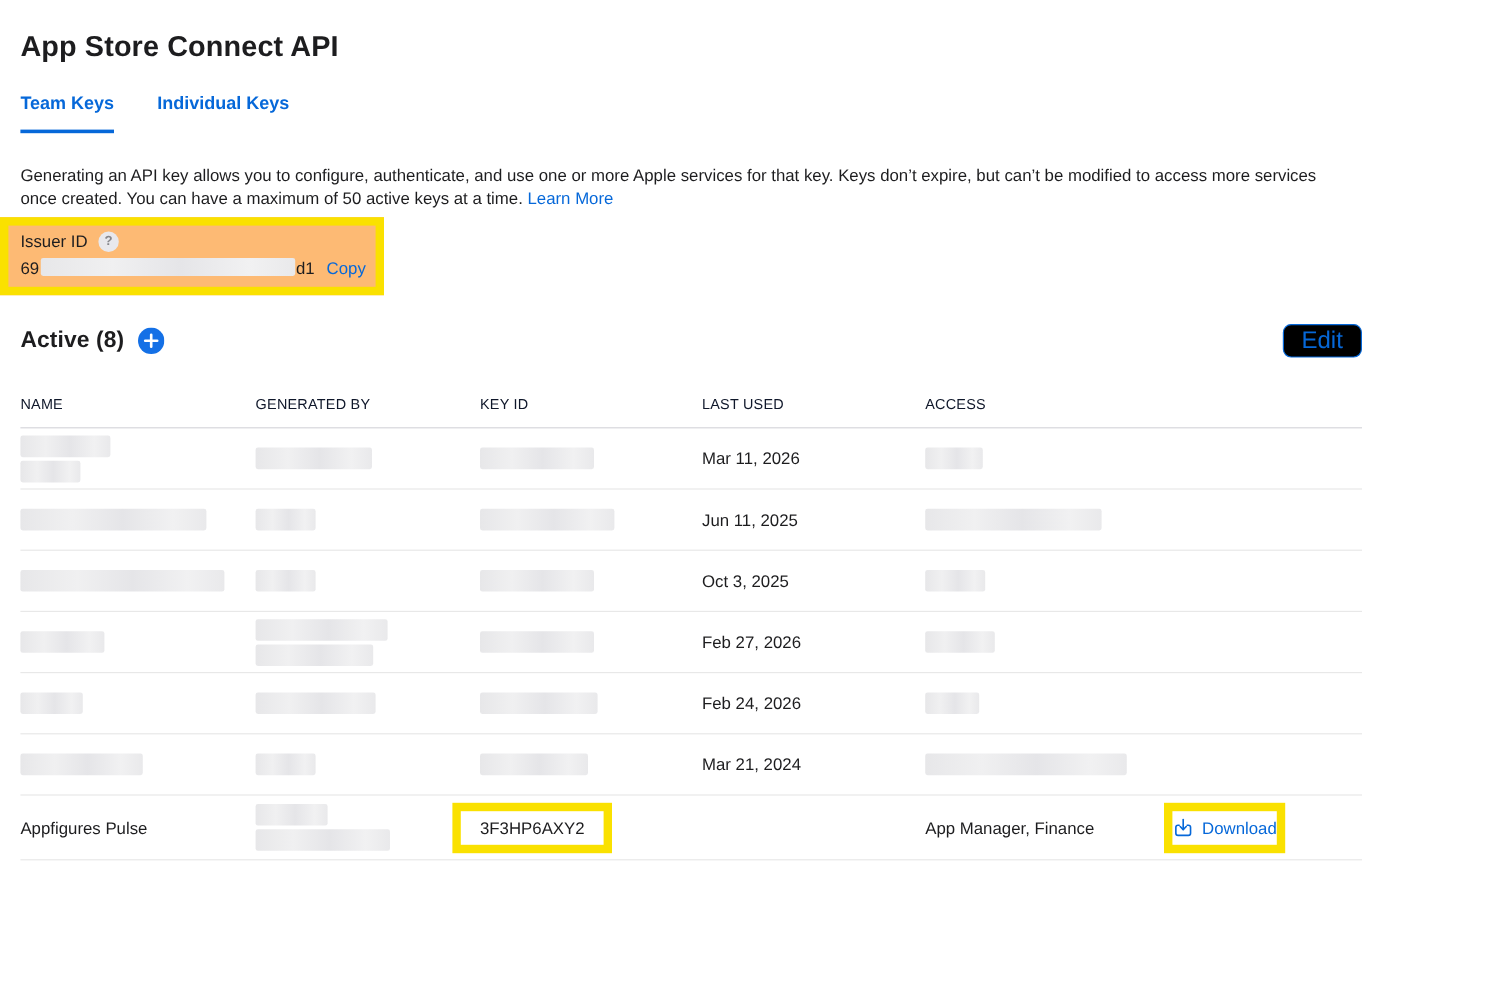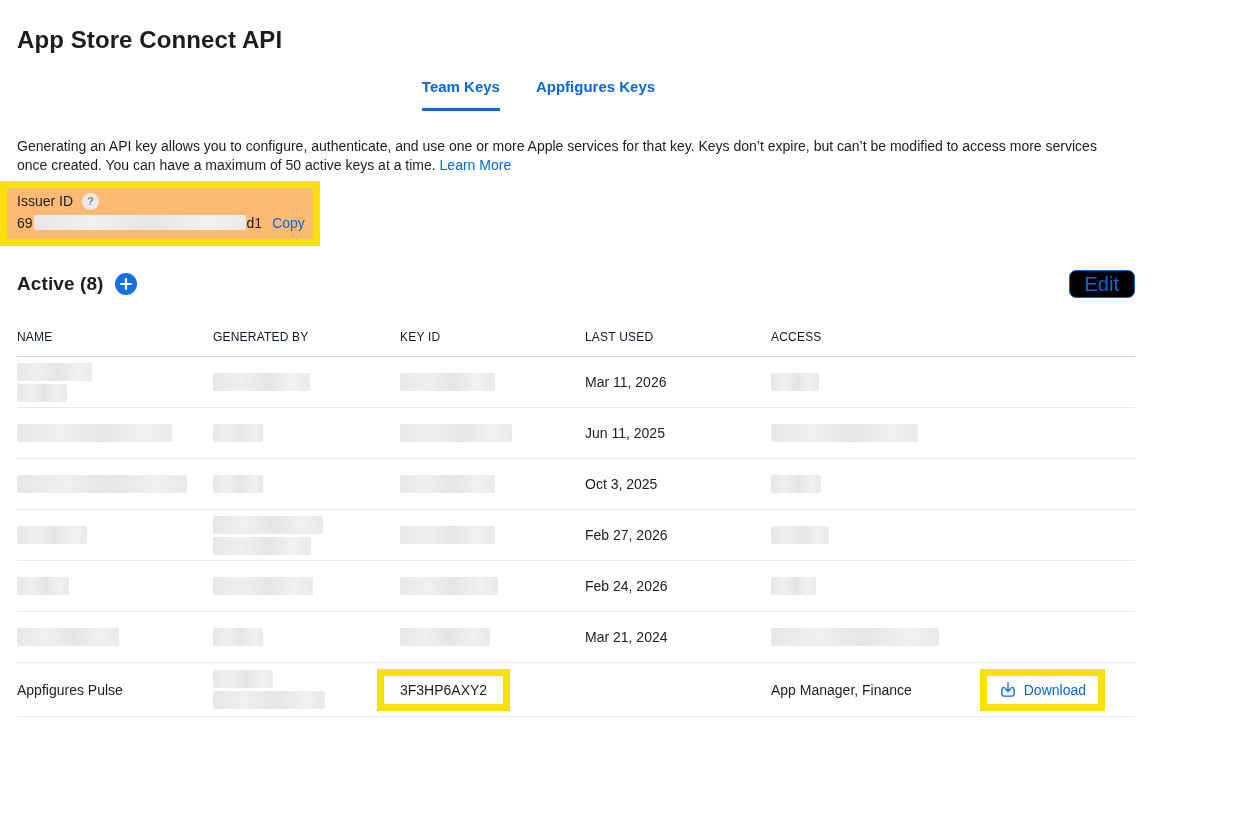--- a/index.html
+++ b/index.html
@@ -2,21 +2,21 @@
 <html style="--accent: #0668d9; --plus: #1470e6; --yellow: #fae100;"><head>
 <meta charset="utf-8">
 <style>
   * { box-sizing: border-box; margin: 0; padding: 0; }
   html, body { width: 1252px; height: 823px; background: #fff; overflow: hidden; }
   body { font-family: "Liberation Sans", "DejaVu Sans", sans-serif; color: #1d1d1f; }
   .page { padding-top: 25px; position: relative; width: 1076px; }
 
   
   .title { font-size: 24px; font-weight: 700; line-height: 29px; margin-left: 17px; letter-spacing: .1px; }
-  .tabs { display: flex; gap: 36px; margin: 24px 16px 0 17px; justify-content: center; }
+  .tabs { display: flex; gap: 36px; margin: 24px 16px 0 17px; }
   .tab { font-size: 15px; font-weight: 600; color: var(--accent, #0668d9); padding-bottom: 13px; border-bottom: 3px solid transparent; cursor: pointer; text-decoration: none; }
   .tab.active { border-bottom-color: var(--accent, #0668d9); }
 
   .desc { margin: 26px 17px 0 17px; width: 1096px; font-size: 14px; line-height: 19px; color: #1d1d1f; }
   .link { color: var(--accent, #0668d9); text-decoration: none; cursor: pointer; }
 
   
   .issuer-hl { display: inline-block; margin-top: 6px; border: 7px solid var(--yellow, #fae100); background: #fdba74; }
   .issuer { padding: 5px 8px 7px 10px; }
   .issuer-top { display: flex; align-items: center; gap: 9px; line-height: 17px; margin-bottom: 5px; }
@@ -44,33 +44,33 @@
   .cell-text { font-size: 14px; color: #1d1d1f; white-space: nowrap; }
 
   .blob { height: 18px; border-radius: 2px;
           background: linear-gradient(90deg,#e7e7e9 0%,#f0f0f1 28%,#e5e5e8 55%,#f1f1f2 82%,#e9e9eb 100%);
           filter: blur(.4px); }
   .issuer-blob.blob { height: 15px; }
 
   
   .hl-box { border: 7px solid var(--yellow, #fae100); background: #fff; display: inline-flex; align-items: center; }
   .hl-keyid { margin-left: -23px; padding: 6px 16px; }
-  .hl-download { margin-left: auto; margin-right: 30px; padding: 5px 12px; }
+  .hl-download { margin-left: auto; margin-right: 64px; padding: 5px 0; }
   .dl-link { display: inline-flex; align-items: center; gap: 7px; color: var(--accent, #0668d9); font-size: 14px; text-decoration: none; cursor: pointer; }
 </style>
 </head>
 <body>
 
 <div class="page">
 
   <h1 class="title">App Store Connect API</h1>
 
   <nav class="tabs">
     <a class="tab active">Team Keys</a>
-    <a class="tab">Appfigures Keys</a>
+    <a class="tab">Individual Keys</a>
   </nav>
 
   <p class="desc"><span>Generating an API key allows you to configure, authenticate, and use one or more Apple services for that key. Keys don’t expire, but can’t be modified to access more services once created. You can have a maximum of 50 active keys at a time.</span>
     <a class="link">Learn More</a></p>
 
   <div>
     <div class="issuer-hl">
       <div class="issuer">
         <div class="issuer-top">
           <span class="issuer-label">Issuer ID</span>

